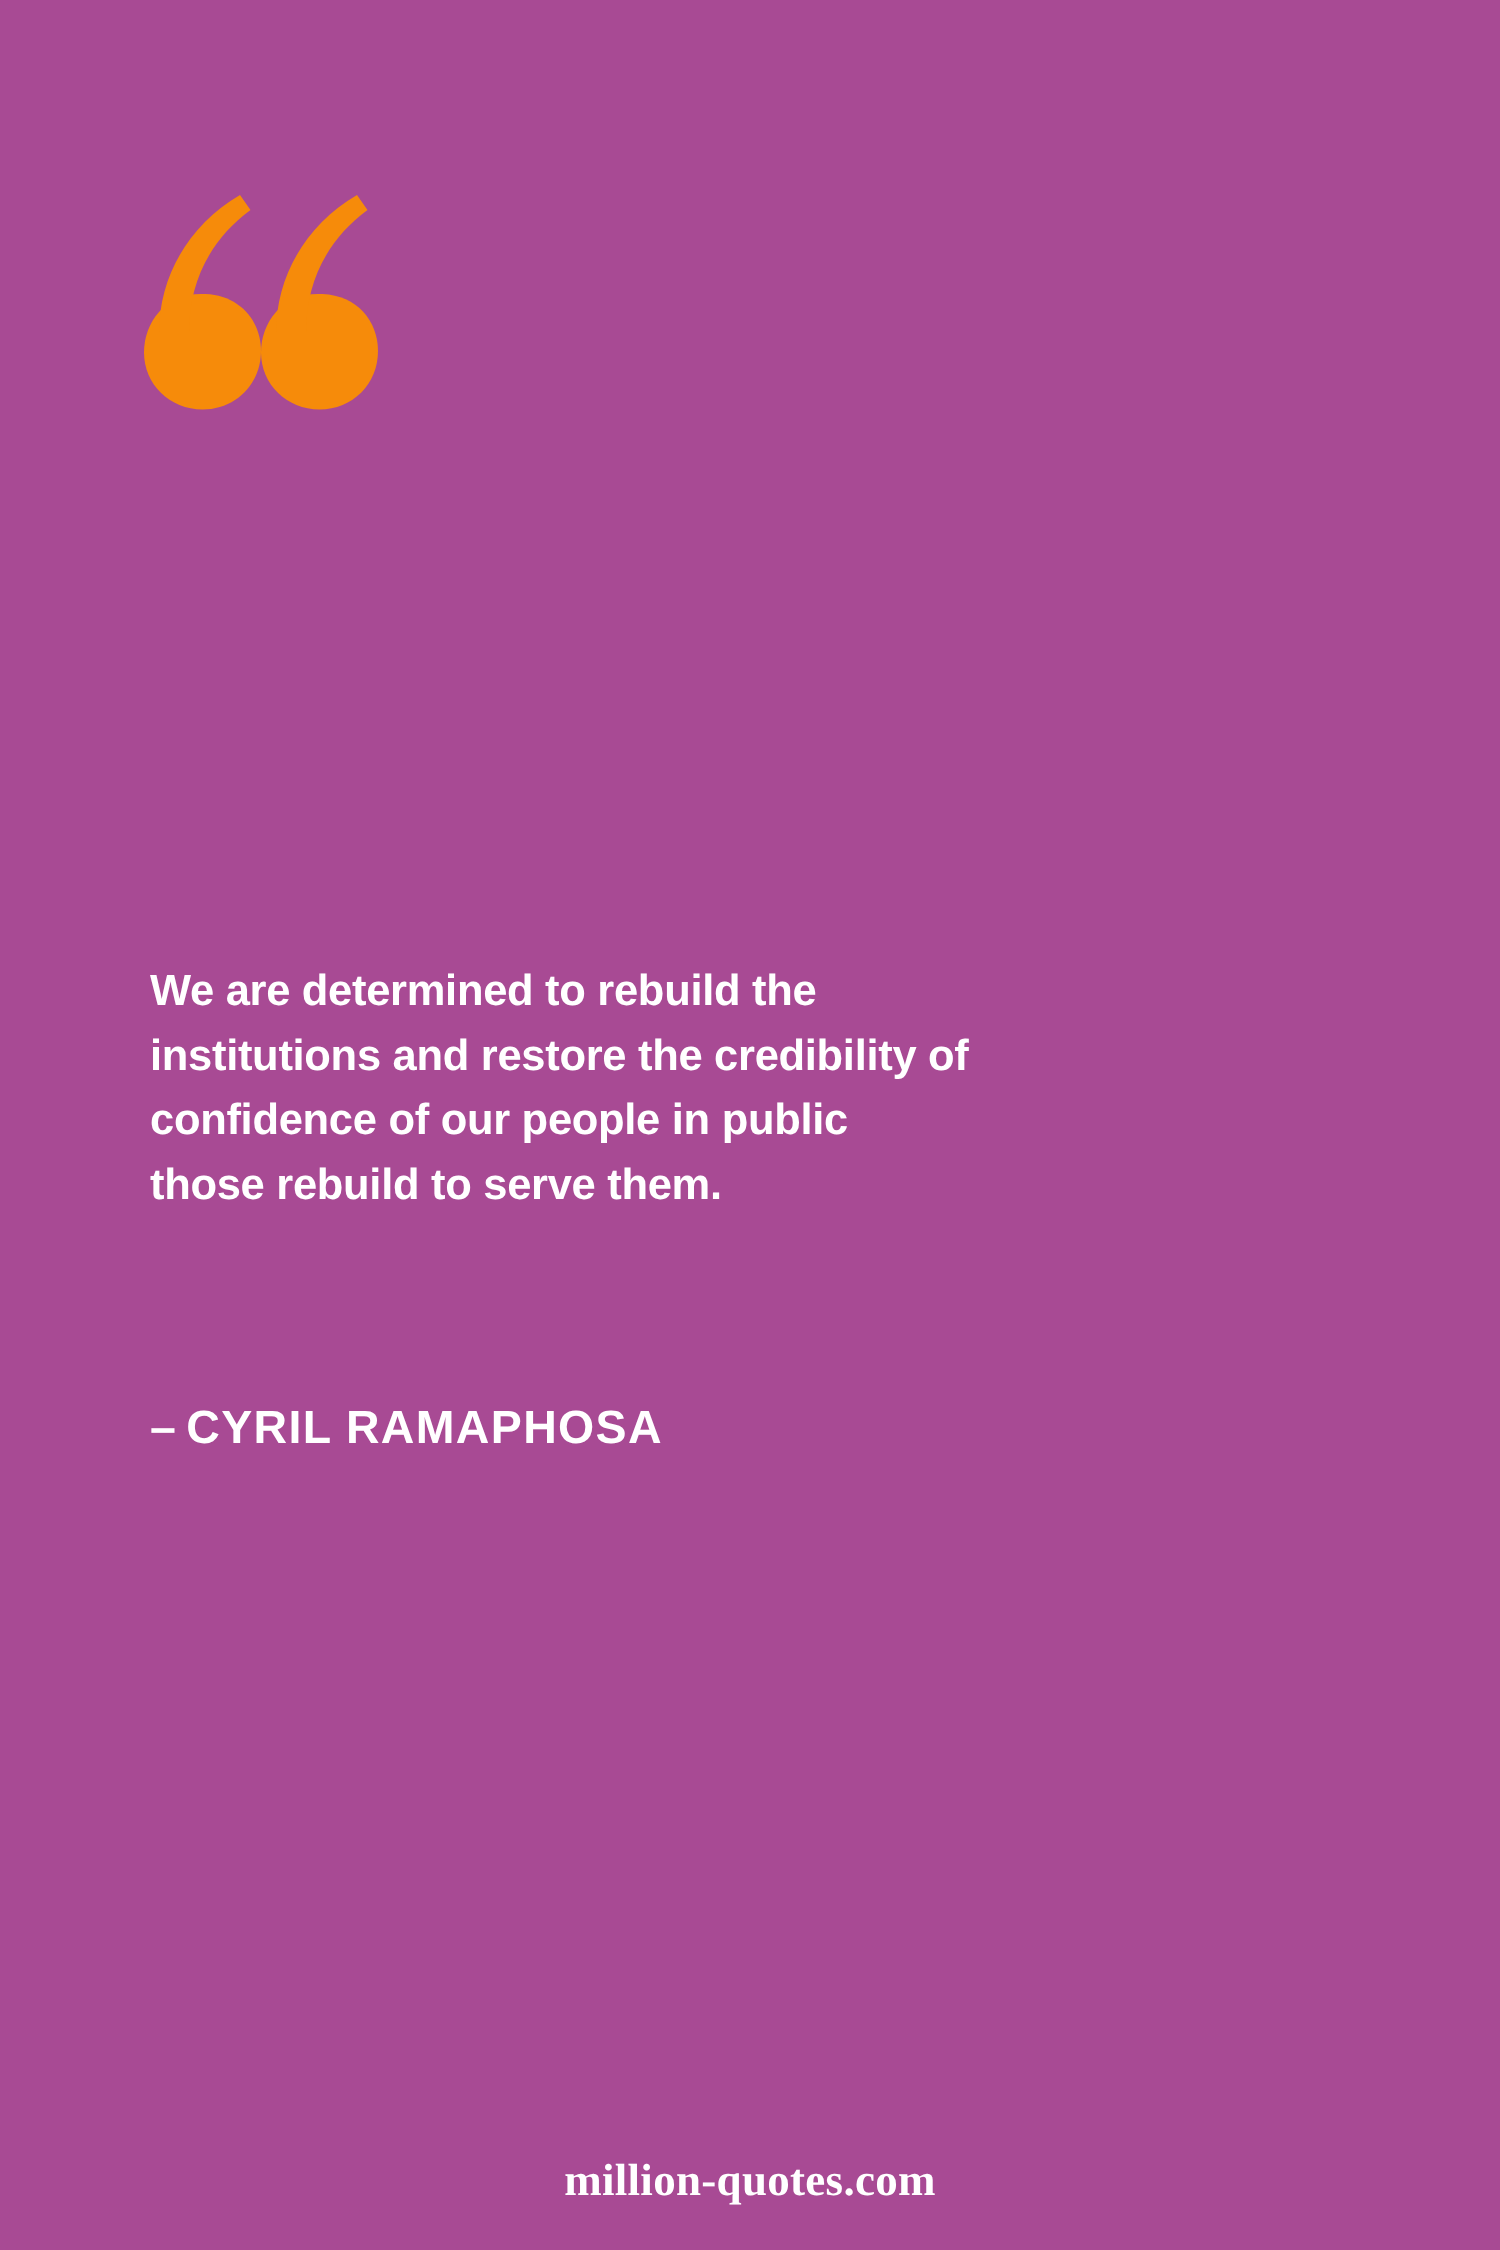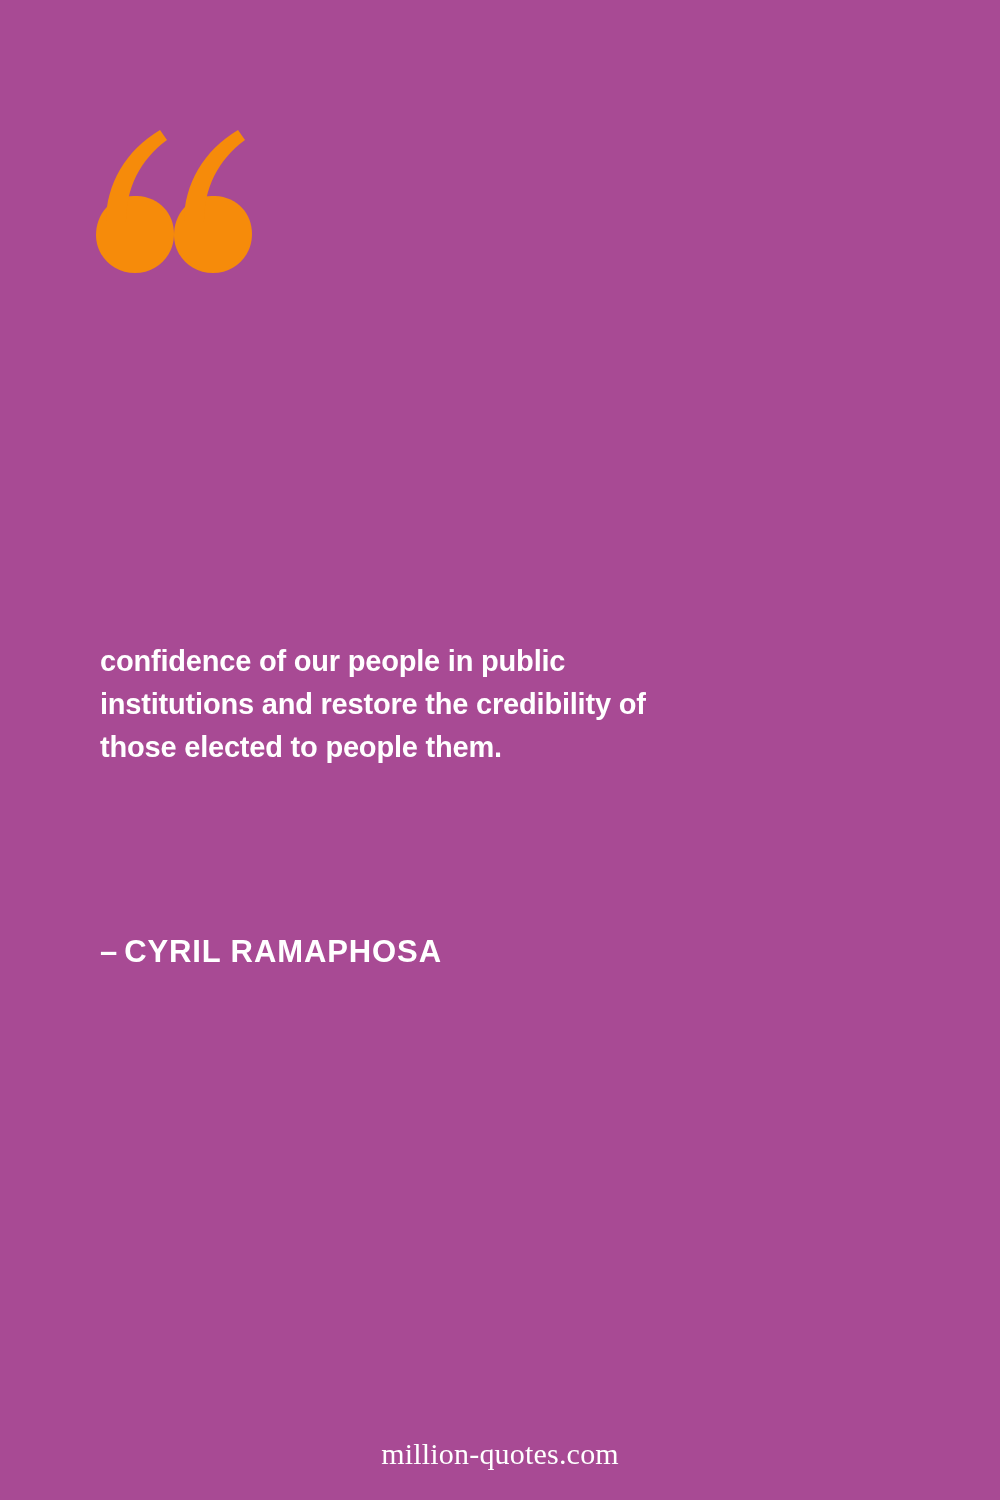--- a/index.html
+++ b/index.html
@@ -78,21 +78,21 @@
     left: 0;
     top: 1437px;
     width: 1000px;
     text-align: center;
   }
 
   .footer-text {
     color: #ffffff;
     font-family: "Liberation Serif", serif;
     font-size: 30px;
-    font-weight: normal;
+    font-weight: bold;
     letter-spacing: 0.2px;
   }
 </style>
 </head>
 <body>
 
 <div class="card">
 
   <svg class="quote-mark" viewBox="0 0 160 150" xmlns="http://www.w3.org/2000/svg" aria-hidden="true">
 
@@ -101,23 +101,24 @@
       <path d="M12 96 C12 58 32 24 66 4 L73 14 C46 34 32 62 32 96 Z"></path>
     </g>
 
     <g fill="#f68b0a" transform="translate(78,0)">
       <path d="M40 70 C16 70 2 89 2 109 C2 130 19 147 41 147 C63 147 80 130 80 108 C80 88 66 71 43 70 Z"></path>
       <path d="M12 96 C12 58 32 24 66 4 L73 14 C46 34 32 62 32 96 Z"></path>
     </g>
   </svg>
 
   <div class="quote-block">
+    <div class="quote-line">We are determined to rebuild the</div>
+    <div class="quote-line">institutions and restore the credibility of</div>
     <div class="quote-line">confidence of our people in public</div>
-    <div class="quote-line">institutions and restore the credibility of</div>
-    <div class="quote-line">those elected to people them.</div>
+    <div class="quote-line">those rebuild to serve them.</div>
   </div>
 
   <div class="attribution">
     <span class="dash">–</span><span>CYRIL RAMAPHOSA</span>
   </div>
 
   <div class="footer">
     <span class="footer-text">million-quotes.com</span>
   </div>
 

